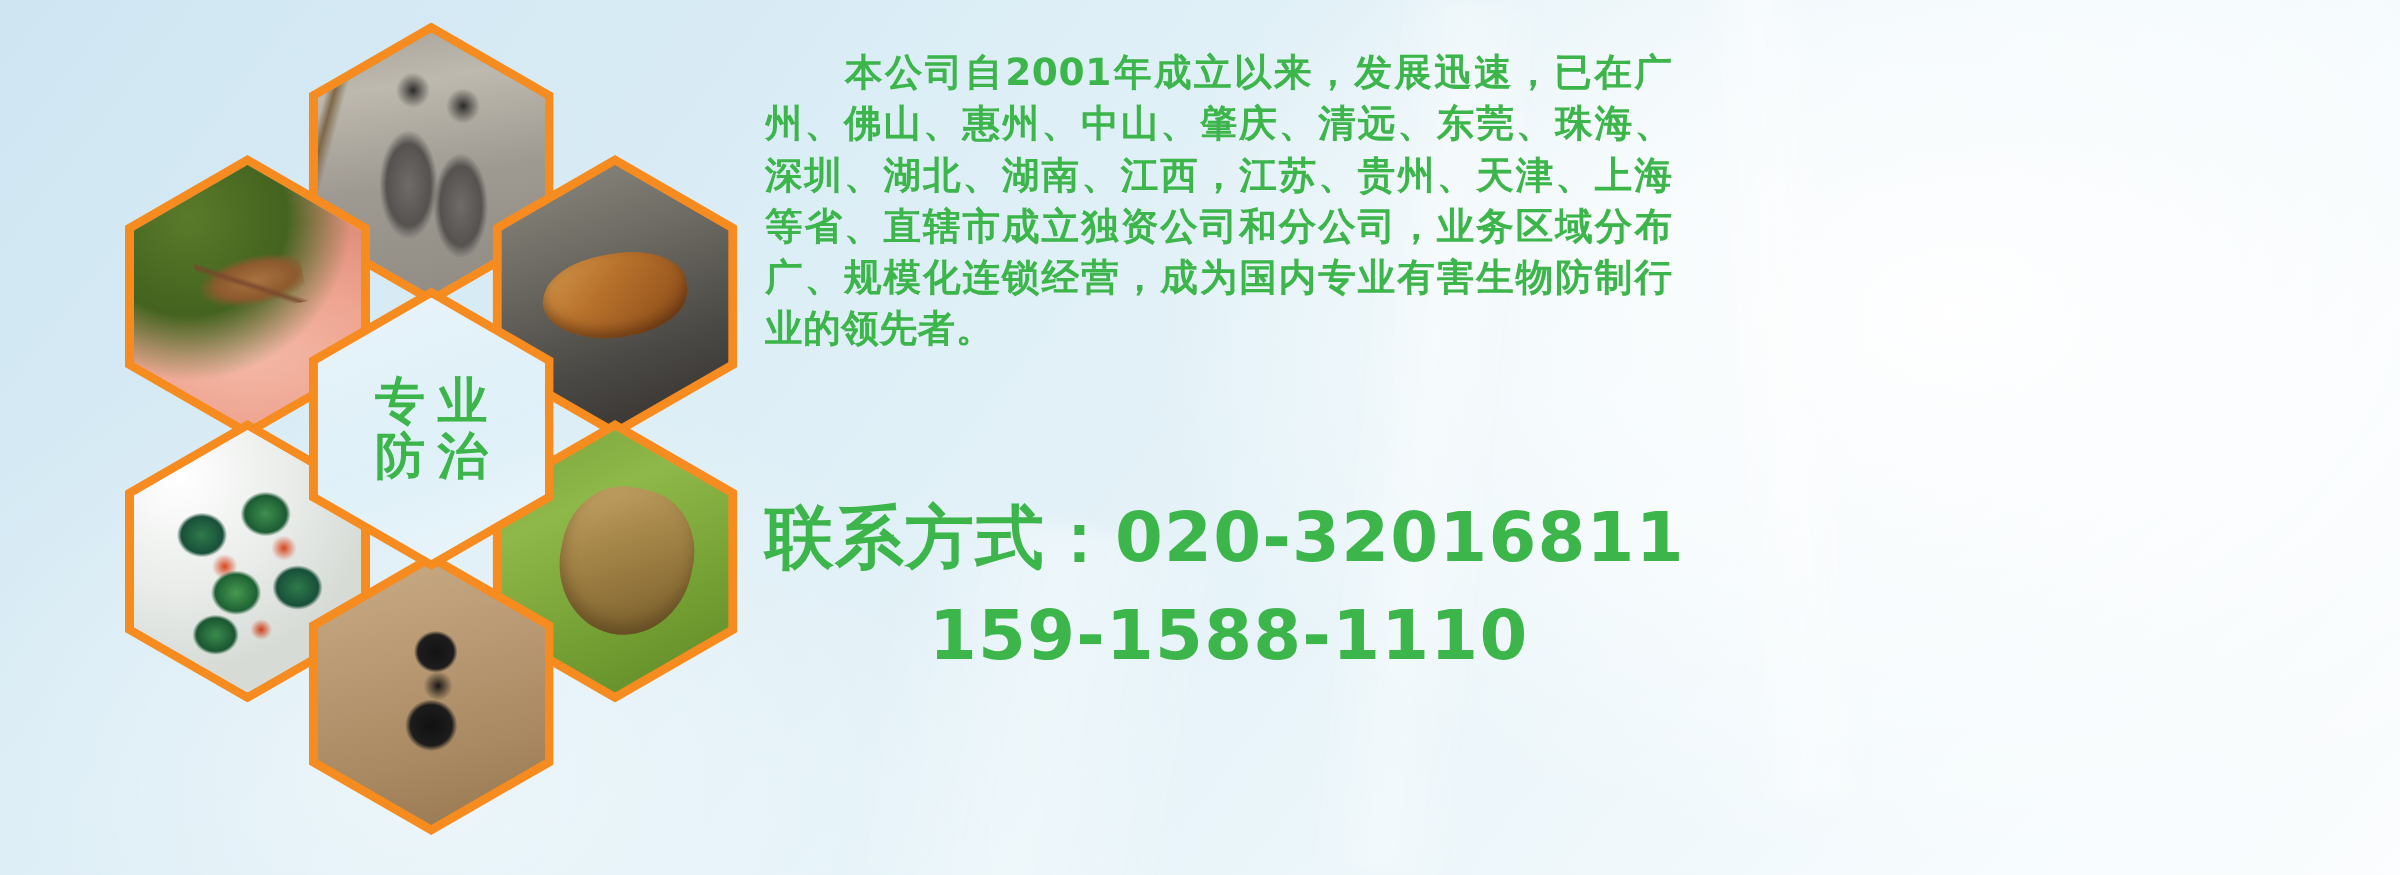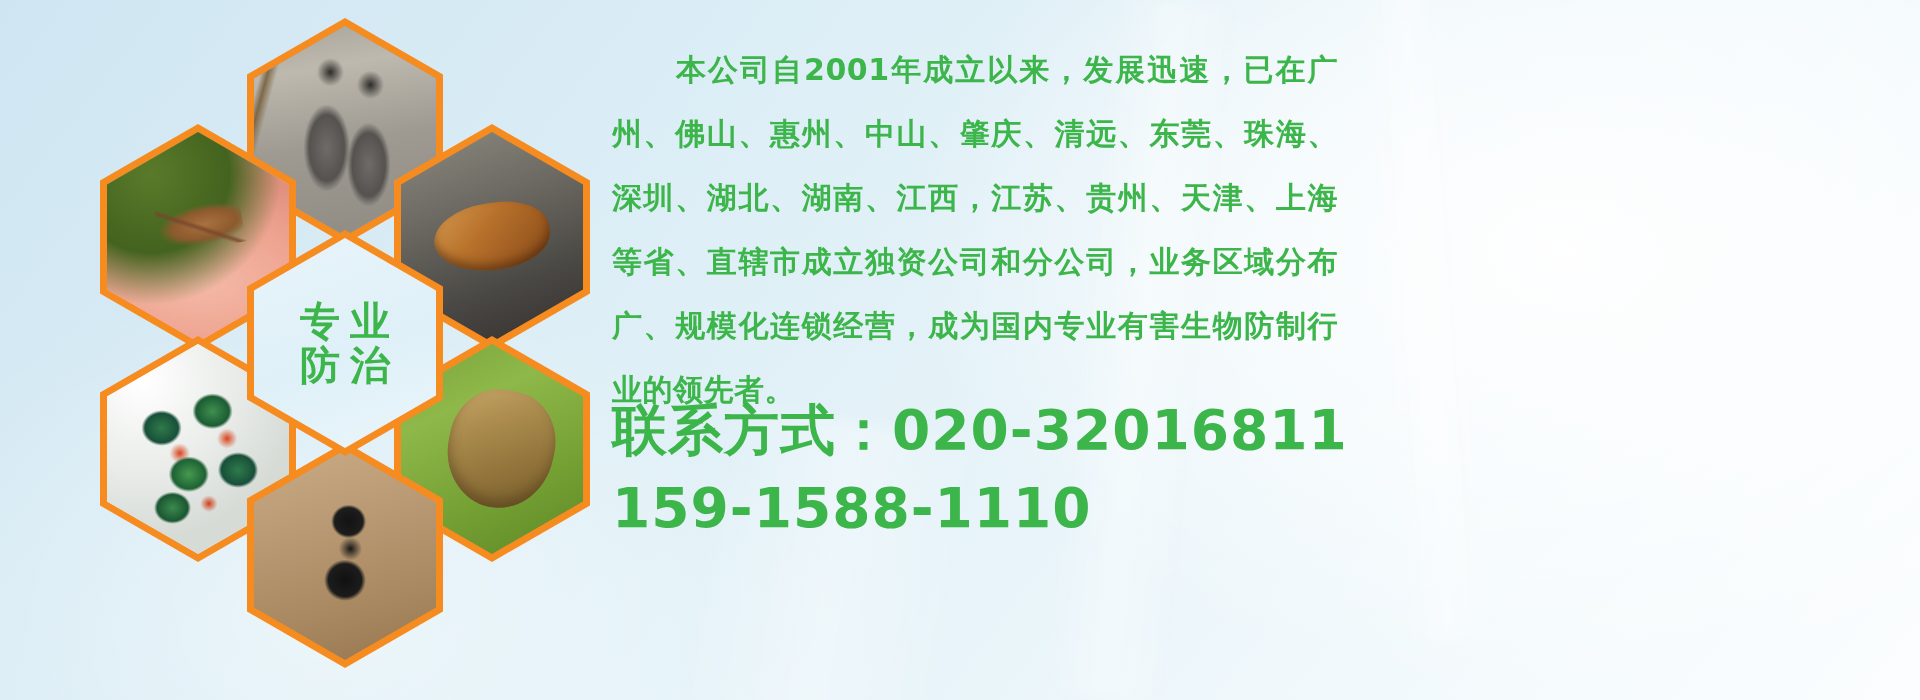--- a/index.html
+++ b/index.html
@@ -154,21 +154,21 @@
 
   
   #copy {
     position: absolute;
     left: 612px; top: 38px;
     width: 726px;
   }
   #intro-paragraph {
     color: #3cb54a;
     font-size: 30px;
-    line-height: 64px;
+    line-height: 41px;
     text-align: justify;
     text-indent: 64px;
     font-weight: bold;
     font-family: "DejaVu Sans", "Liberation Sans", sans-serif;
     letter-spacing: 0.5px;
   }
   #contact-block {
     position: absolute;
     left: 612px; top: 391px;
     width: 760px;
@@ -179,21 +179,21 @@
   #contact-line-1 {
     font-size: 55px;
     line-height: 78px;
     letter-spacing: 1px;
     white-space: nowrap;
   }
   #contact-line-2 {
     font-size: 55px;
     line-height: 78px;
     letter-spacing: 1px;
-    text-align: left;
+    text-align: center;
     padding-right: 18px;
     white-space: nowrap;
   }
 </style>
 </head>
 <body>
 
 <div id="banner">
 
   <div class="streak" style="left:1080px; top:0; width:120px; height:700px; transform:rotate(6deg);"></div>

